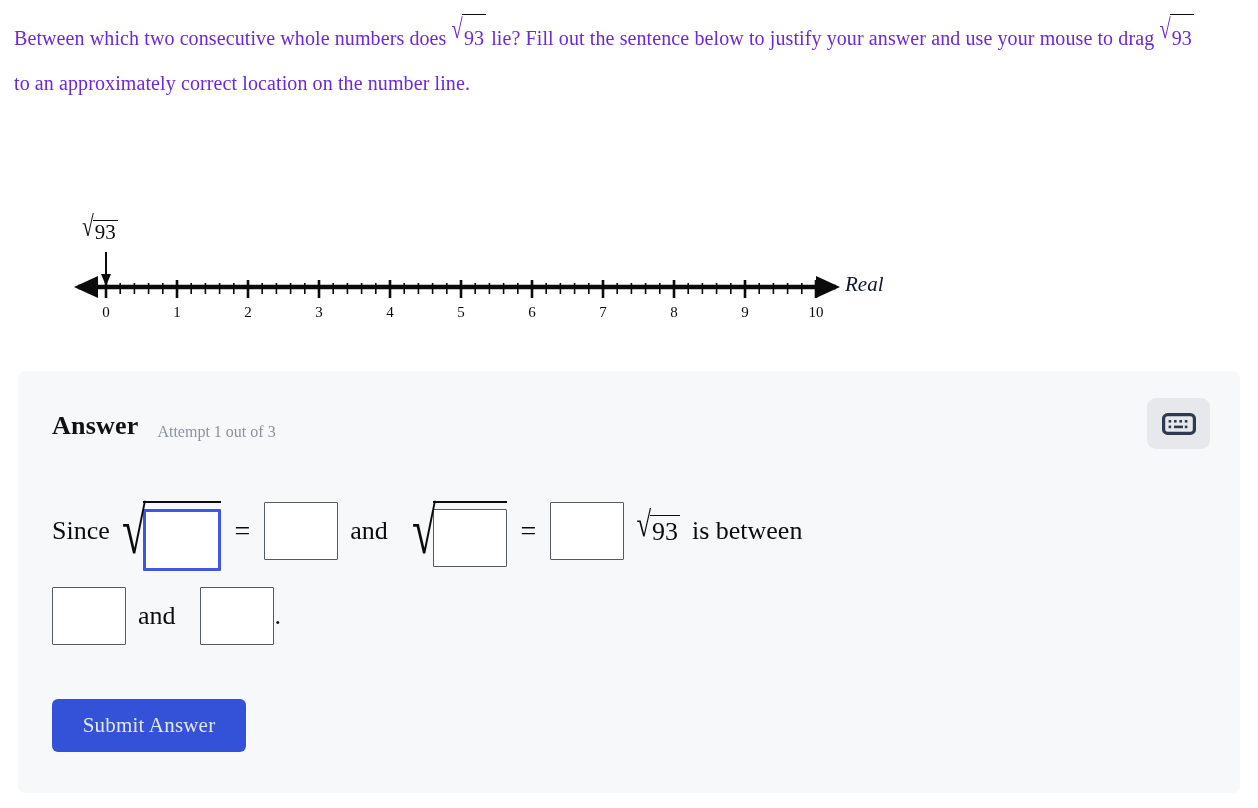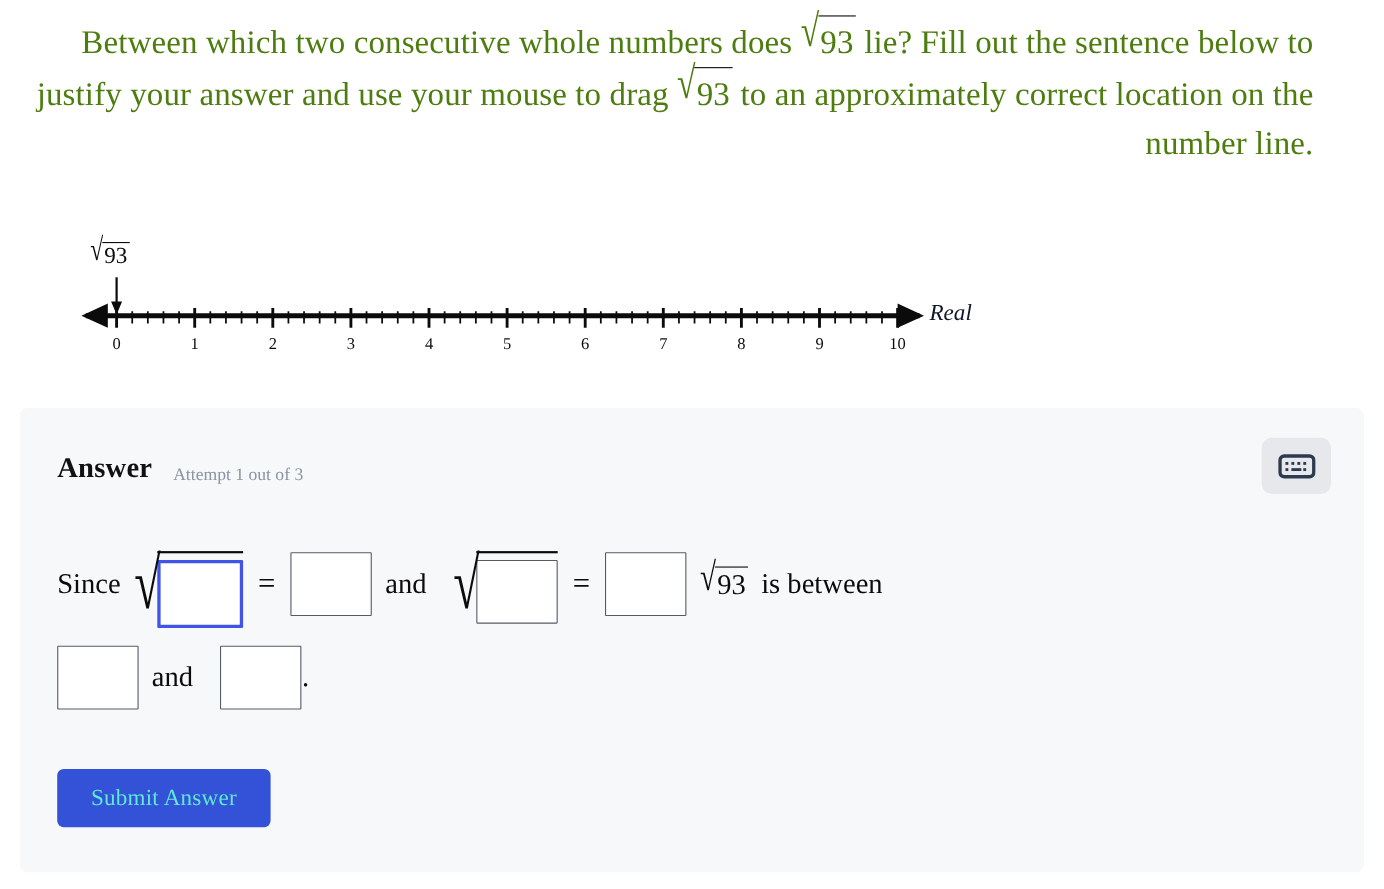--- a/index.html
+++ b/index.html
@@ -10,25 +10,24 @@
     font-family: "Liberation Serif", serif;
     overflow: hidden;
   }
   #root { position: relative; width: 1258px; height: 808px; }
 
   
   .prompt {
     position: absolute;
     left: 14px; top: 14px;
     width: 1180px;
-    font-size: 30px;
+    font-size: 20px;
     line-height: 45px;
-    color: #4d7c0f;
+    color: #6d28d9;
     letter-spacing: 0.1px;
-    text-align: right;
   }
 
   
   .sqrt {
     display: inline-block;
     position: relative;
     white-space: nowrap;
     vertical-align: baseline;
   }
   .sqrt > .sym {
@@ -168,21 +167,21 @@
 
   .eqsign { font-size: 28px; margin: 0 14px; line-height: 1; }
 
   .period { font-size: 26px; margin-left: 1px; }
 
   .submit-btn {
     position: absolute;
     left: 34px; top: 328px;
     width: 194px; height: 53px;
     background: #3352d8;
-    color: #5eead4;
+    color: #e5e5e5;
     border: none;
     border-radius: 6px;
     font-family: "Liberation Serif", serif;
     font-size: 21px;
     cursor: pointer;
     letter-spacing: 0.2px;
   }
 </style>
 </head>
 <body>

